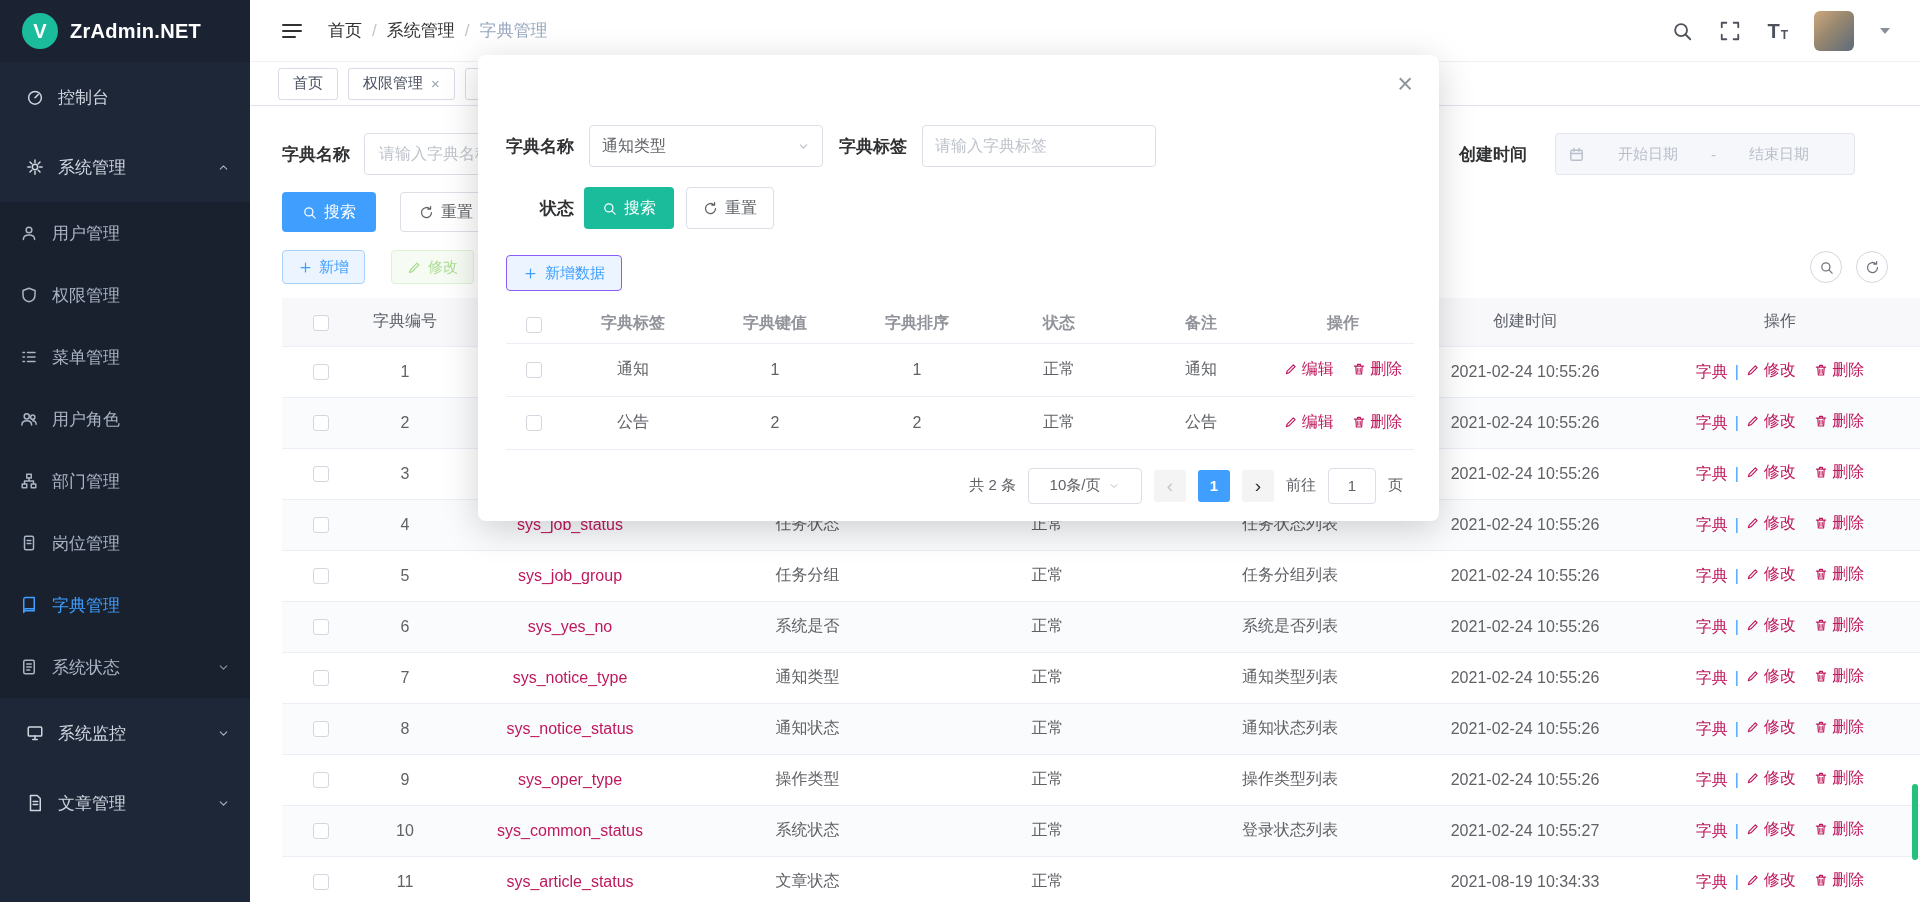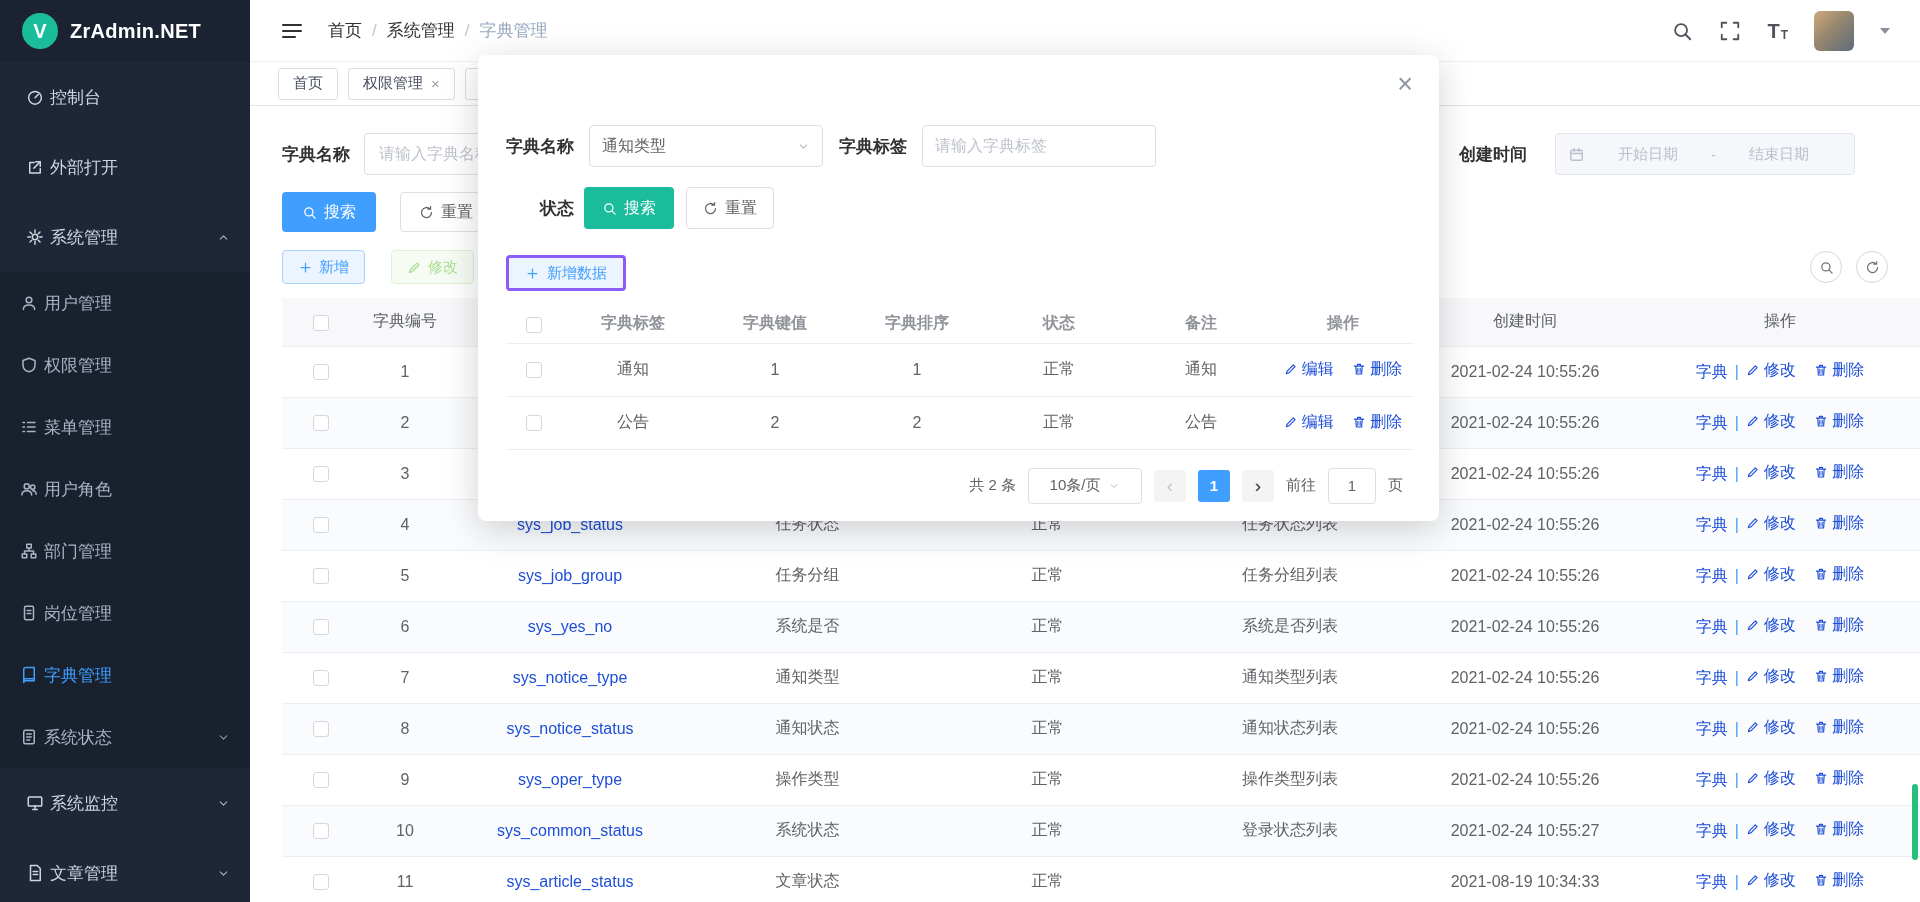--- a/index.html
+++ b/index.html
@@ -9,21 +9,21 @@
   .ic{width:18px;height:18px;flex:none}
   .si{width:14px;height:14px;vertical-align:-2px}
   .chev{width:13px;height:13px;margin-left:auto;opacity:.8}
 
   
   .sidebar{position:absolute;left:0;top:0;bottom:0;width:250px;background:#1e2737;z-index:5}
   .logo{height:62px;display:flex;align-items:center;gap:12px;padding-left:22px;background:#1b2332}
   .logo-circle{width:36px;height:36px;border-radius:50%;background:#1abc9c;color:#fff;
     display:flex;align-items:center;justify-content:center;font-weight:bold;font-size:20px}
   .logo-title{color:#fff;font-size:20px;font-weight:bold;letter-spacing:.3px}
-  .mi{display:flex;align-items:center;gap:6px;height:70px;padding:0 20px 0 26px;
+  .mi{display:flex;align-items:center;gap:14px;height:70px;padding:0 20px 0 26px;
     color:#cfd6e0;font-size:17px;cursor:pointer}
   .submenu{background:#19212f}
   .submenu .mi{height:62px;padding-left:20px;color:#a9b4c4}
   .mi.active{color:#409eff}
   .mi .lbl{white-space:nowrap}
 
   
   .topbar{position:absolute;left:250px;top:0;right:0;height:62px;background:#fff;
     display:flex;align-items:center;padding:0 30px;border-bottom:1px solid #f0f1f4;z-index:4}
   .hamburger{width:24px;height:24px;color:#303133;margin-right:24px;cursor:pointer}
@@ -76,21 +76,21 @@
   .circle-btn{width:32px;height:32px;border:1px solid #d4d7dc;border-radius:50%;background:#fff;
     display:flex;align-items:center;justify-content:center;color:#6e737b;cursor:pointer}
 
   table{border-collapse:collapse;table-layout:fixed}
   .dict-table{width:100%;margin-top:14px;font-size:16px;color:#606266}
   .dict-table th{height:48px;background:#f8f8fa;color:#5b6069;font-weight:normal;font-size:16px;
     border-bottom:1px solid #ebeef5;text-align:center;padding:0 6px;white-space:nowrap}
   .dict-table td{height:51px;border-bottom:1px solid #ebeef5;text-align:center;padding:0 6px;
     white-space:nowrap;overflow:hidden}
   .dict-table tbody tr:nth-child(even){background:#fafbfd}
-  .lnk{color:#1d4ed8;text-decoration:none;cursor:pointer;display:inline-flex;align-items:center;gap:4px}
+  .lnk{color:#be185d;text-decoration:none;cursor:pointer;display:inline-flex;align-items:center;gap:4px}
   .sep{color:#409eff;margin:0 7px}
   .cb{display:inline-block;width:16px;height:16px;border:1px solid #d3d7de;border-radius:3px;background:#fff;
     vertical-align:middle;cursor:pointer}
 
   
   .modal{position:absolute;left:478px;top:55px;width:961px;height:466px;background:#fff;border-radius:8px;
     box-shadow:0 8px 36px rgba(0,0,0,.18);z-index:20}
   .m-close{position:absolute;top:16px;right:26px;font-size:27px;color:#8f959e;line-height:1;cursor:pointer}
   .m-form{padding-top:70px}
   .m-row{display:flex;align-items:center;margin-left:28px;height:42px}
@@ -102,21 +102,21 @@
   .m-select .val{flex:1}
   .m-select.ph .val{color:#bfc4cd}
   .m-select .dchev{width:13px;height:13px;color:#b6bcc6}
   .m-input{margin-left:15px;width:234px;height:42px;border:1px solid #dcdfe6;border-radius:4px;padding:0 12px;
     font-size:16px;color:#606266;outline:none;font-family:inherit}
   .m-input::placeholder{color:#bfc4cc}
   .btn-teal{margin-left:10px;height:42px;padding:0 18px;background:#1abc9c;color:#fff;border:none;border-radius:4px;
     font-size:16px;display:inline-flex;align-items:center;gap:7px;cursor:pointer;font-family:inherit}
   .btn-plain{margin-left:12px;height:42px;padding:0 16px;background:#fff;border:1px solid #dcdfe6;color:#606266;
     border-radius:4px;font-size:16px;display:inline-flex;align-items:center;gap:7px;cursor:pointer;font-family:inherit}
-  .m-add{margin:26px 0 0 28px;height:36px;padding:0 16px;background:#ecf5ff;border:3px solid #8b5cf6;color:#409eff;
+  .m-add{margin:26px 0 0 28px;height:36px;padding:0 16px;background:#ecf5ff;border:1px solid #8b5cf6;color:#409eff;
     border-radius:4px;font-size:15px;display:inline-flex;align-items:center;gap:7px;cursor:pointer;font-family:Liberation Mono, monospace}
   .m-table{width:908px;margin:14px 0 0 28px;font-size:16px}
   .m-table th{height:38px;color:#909399;font-weight:bold;border-bottom:1px solid #ebeef5;text-align:center;white-space:nowrap}
   .m-table td{height:53px;color:#606266;border-bottom:1px solid #ebeef5;text-align:center;white-space:nowrap}
   .m-pg{display:flex;align-items:center;justify-content:flex-end;gap:12px;margin:18px 36px 4px 0;font-size:15px;color:#606266}
   .pg-select{width:114px;height:36px;border:1px solid #dcdfe6;border-radius:4px;display:flex;align-items:center;
     justify-content:center;gap:8px;color:#606266;cursor:pointer}
   .pg-btn{width:32px;height:32px;background:#f4f4f5;border-radius:3px;display:flex;align-items:center;
     justify-content:center;font-size:19px;color:#303133;cursor:pointer;line-height:1}
   .pg-btn.dis{color:#c0c4cc}
@@ -135,28 +135,20 @@
     <div class="logo-circle">V</div>
     <div class="logo-title">ZrAdmin.NET</div>
   </div>
   <nav class="menu">
     <div class="mi">
       <svg class="ic" viewBox="0 0 24 24">
           <circle cx="12" cy="13" r="8.5"></circle>
           <path d="M12 13l4.2-4.2"></path>
         </svg>
       <span class="lbl">控制台</span>
-    </div>
-    <div class="mi">
-      <svg class="ic" viewBox="0 0 24 24">
-          <path d="M13 5h6v6"></path>
-          <path d="M19 5l-8.5 8.5"></path>
-          <path d="M19 14v6H5V6h6"></path>
-        </svg>
-      <span class="lbl">外部打开</span>
     </div>
     <div class="mi">
       <svg class="ic" viewBox="0 0 24 24">
           <circle cx="12" cy="12" r="3.6"></circle>
           <path d="M12 2.5v3.4M12 18.1v3.4M2.5 12h3.4M18.1 12h3.4M5.3 5.3l2.4 2.4M16.3 16.3l2.4 2.4M18.7 5.3l-2.4 2.4M7.7 16.3l-2.4 2.4"></path>
         </svg>
       <span class="lbl">系统管理</span>
       <svg class="chev" viewBox="0 0 24 24">
           <path d="M6 15l6-6 6 6"></path>
         </svg>

